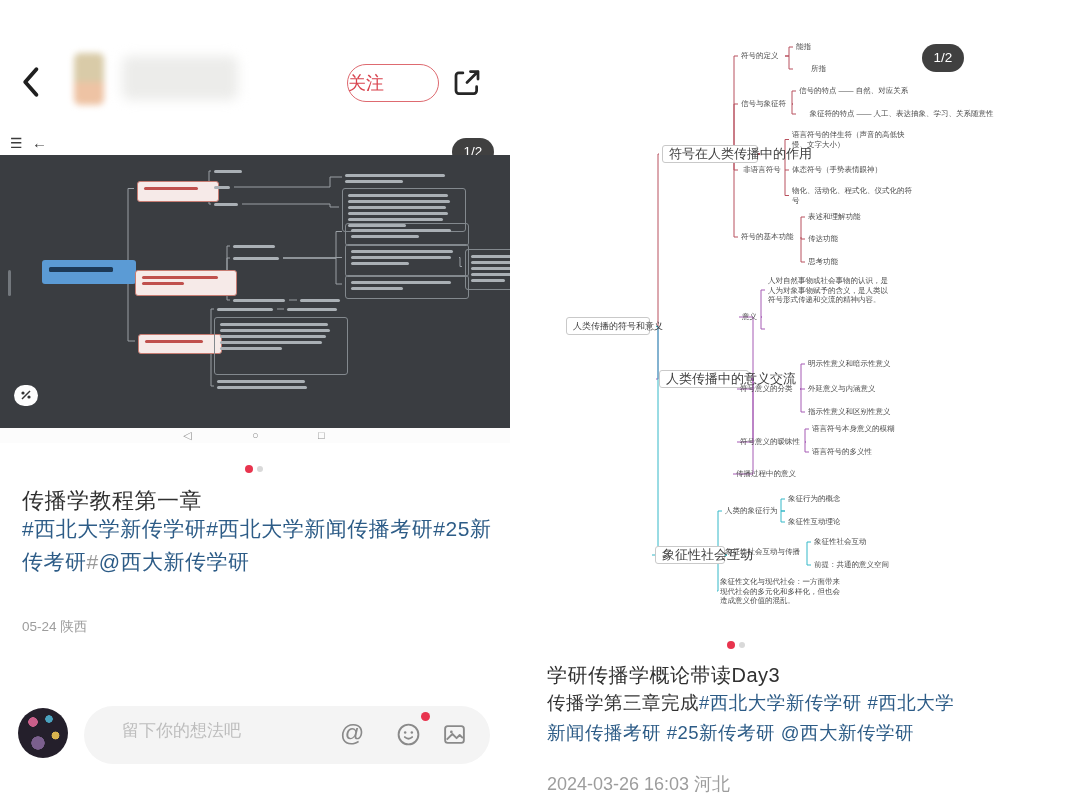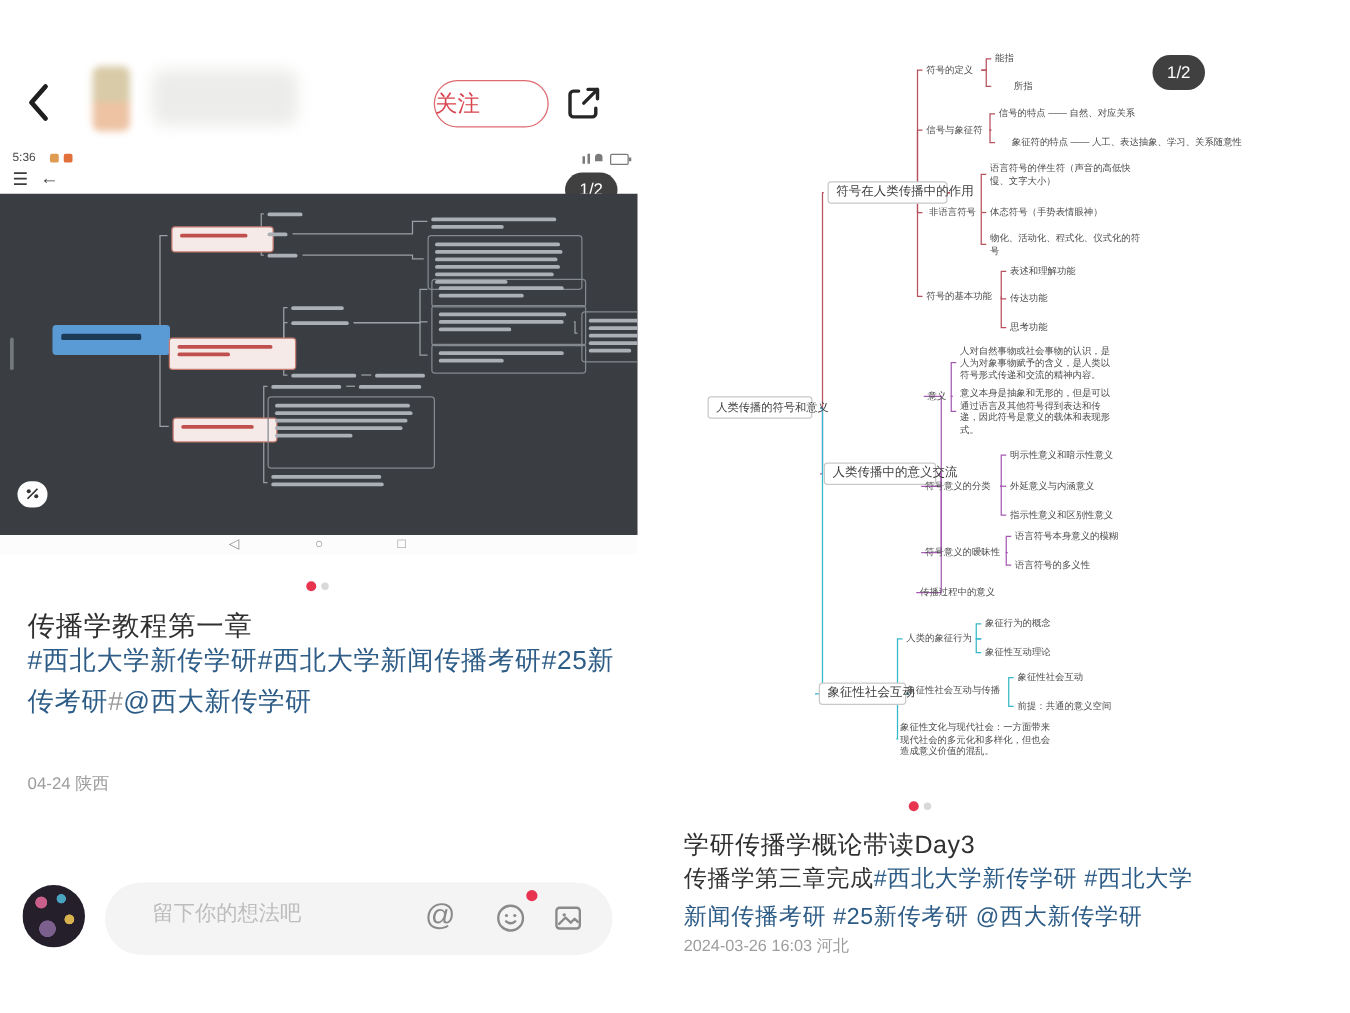--- a/index.html
+++ b/index.html
@@ -53,21 +53,21 @@
   .cmt-input{position:absolute;left:120px;top:720px;width:200px;background:transparent;border:none;outline:none;
              font-size:17px;color:#3b82f6;font-family:inherit}
   .cmt-input::placeholder{color:#bdbdbd}
   .cmt-ico{position:absolute;color:#8a8a8a}
   .red-dot{position:absolute;width:9px;height:9px;border-radius:50%;background:#e8344e}
 
   
   #whitemap{position:absolute;left:520px;top:0;width:560px;height:640px;background:#fff;overflow:hidden}
   #whitemap .text{font-size:7.5px;color:#4c4c4c;line-height:10px;white-space:nowrap}
   #whitemap .para{font-size:7.5px;color:#4c4c4c;line-height:9.5px;white-space:pre-line}
-  #whitemap .box,#whitemap .rootbox{font-size:10px;color:#3e3e3e;border:1px solid #c9c9c9;border-radius:3px;
+  #whitemap .box,#whitemap .rootbox{font-size:13px;color:#3e3e3e;border:1px solid #c9c9c9;border-radius:3px;
       padding:3px 6px;background:#fff;white-space:nowrap;line-height:10px;box-sizing:border-box}
   #whitemap .rootbox{font-size:9px}
 
   .batt{position:absolute;width:13px;height:7px;border:1px solid #7a7a7a;border-radius:1.5px}
   .batt:after{content:"";position:absolute;right:-3px;top:1.5px;width:2px;height:3px;background:#7a7a7a}
   .sigbar{position:absolute;background:#7a7a7a}
 </style>
 </head>
 <body>
 
@@ -82,29 +82,20 @@
   <div class="blur-name" style="left:122px;top:56px;width:116px;height:44px"></div>
   <div class="follow-pill" id="l-follow">关注</div>
   <span class="abs" style="left:450px;top:66px">
     <svg width="34" height="33" viewBox="0 0 24 24">
         <path d="M9 5 H6 A2 2 0 0 0 4 7 V18 A2 2 0 0 0 6 20 H17 A2 2 0 0 0 19 18 V15" stroke="#262626" stroke-width="2" fill="none" stroke-linecap="round"></path>
         <path d="M12 12 L20 4 M20 4 h-5.5 M20 4 v5.5" stroke="#262626" stroke-width="2" fill="none" stroke-linecap="round"></path>
       </svg>
   </span>
 
   <div class="inner-shot">
-    <div class="statusbar">
-      <span class="abs" style="left:10px;top:1px">5:36</span>
-      <span class="sq" style="left:40px;top:3px;background:#e09b52"></span>
-      <span class="sq" style="left:51px;top:3px;background:#e2703a"></span>
-      <span class="sigbar" style="left:466px;top:5px;width:2px;height:6px"></span>
-      <span class="sigbar" style="left:470px;top:3px;width:2px;height:8px"></span>
-      <span class="sigbar" style="left:476px;top:3px;width:6px;height:6px;border-radius:50% 50% 0 0"></span>
-      <span class="batt" style="left:488px;top:3px"></span>
-    </div>
     <span class="toolbar-ico" style="left:10px;top:17px;font-size:14px">☰</span>
     <span class="toolbar-ico" style="left:32px;top:16px;font-size:15px">←</span>
     <div class="badge" style="left:452px;top:20px">1/2</div>
 
     <div id="darkmap">
       <div class="scrollhint"></div>
       <div class="float-tool">
         <svg width="24" height="21" viewBox="0 0 24 21">
             <circle cx="9" cy="8" r="1.6" fill="#333"></circle>
             <circle cx="15" cy="12" r="1.6" fill="#333"></circle>
@@ -225,21 +216,21 @@
     </div>
   </div>
 
   <div class="dots">
     <span class="d1" style="left:245px;top:465px"></span>
     <span class="d2" style="left:257px;top:466px"></span>
   </div>
 
   <div class="post-title" style="left:22px;top:486px">传播学教程第一章</div>
   <p class="tagline" style="left:22px;top:512px;margin:0"><span style="color: rgb(45, 92, 135);">#西北大学新传学研#西北大学新闻传播考研#25新传考研</span><span style="color: rgb(154, 154, 154);">#</span><span style="color: rgb(45, 92, 135);">@西大新传学研</span></p>
-  <div class="date-line" style="left:22px;top:618px">04-24 陕西</div>
+  <div class="date-line" style="left:22px;top:618px">05-24 陕西</div>
 
   <div class="cmt-avatar"></div>
   <div class="cmt-pill"></div>
   <input class="cmt-input" placeholder="留下你的想法吧" style="">
   <span class="cmt-ico" style="left:340px;top:719px;font-size:24px">@</span>
   <span class="cmt-ico" style="left:396px;top:722px">
     <svg width="25" height="25" viewBox="0 0 24 24">
         <circle cx="12" cy="12" r="9.5" stroke="#8a8a8a" stroke-width="1.8" fill="none"></circle>
         <circle cx="8.8" cy="10" r="1.2" fill="#8a8a8a"></circle>
         <circle cx="15.2" cy="10" r="1.2" fill="#8a8a8a"></circle>
@@ -322,24 +313,20 @@
 号</div>
     <div class="mm-node text" style="left: 221px; top: 232px; width: 58px;">符号的基本功能</div>
     <div class="mm-node text" style="left: 288px; top: 212px; width: 56px;">表述和理解功能</div>
     <div class="mm-node text" style="left: 288px; top: 234px; width: 33px;">传达功能</div>
     <div class="mm-node text" style="left: 288px; top: 257px; width: 33px;">思考功能</div>
     <div class="mm-node box" style="left: 139px; top: 370px; width: 90px;">人类传播中的意义交流</div>
     <div class="mm-node text" style="left: 222px; top: 312px; width: 18px;">意义</div>
     <div class="mm-node para" style="left: 248px; top: 276px; width: 150px;">人对自然事物或社会事物的认识，是
 人为对象事物赋予的含义，是人类以
 符号形式传递和交流的精神内容。</div>
-    <div class="mm-node para" style="left: 248px; top: 310px; width: 150px;">意义本身是抽象和无形的，但是可以
-通过语言及其他符号得到表达和传
-递，因此符号是意义的载体和表现形
-式。</div>
     <div class="mm-node text" style="left: 220px; top: 384px; width: 58px;">符号意义的分类</div>
     <div class="mm-node text" style="left: 288px; top: 359px; width: 90px;">明示性意义和暗示性意义</div>
     <div class="mm-node text" style="left: 288px; top: 384px; width: 76px;">外延意义与内涵意义</div>
     <div class="mm-node text" style="left: 288px; top: 407px; width: 90px;">指示性意义和区别性意义</div>
     <div class="mm-node text" style="left: 220px; top: 437px; width: 64px;">符号意义的暧昧性</div>
     <div class="mm-node text" style="left: 292px; top: 424px; width: 90px;">语言符号本身意义的模糊</div>
     <div class="mm-node text" style="left: 292px; top: 447px; width: 68px;">语言符号的多义性</div>
     <div class="mm-node text" style="left: 216px; top: 469px; width: 66px;">传播过程中的意义</div>
     <div class="mm-node box" style="left: 135px; top: 546px; width: 70px;">象征性社会互动</div>
     <div class="mm-node text" style="left: 205px; top: 506px; width: 58px;">人类的象征行为</div>
@@ -354,13 +341,13 @@
   </div>
 <div class="badge" style="left:922px;top:44px">1/2</div>
 
 <div class="dots">
   <span class="d1" style="left:727px;top:641px"></span>
   <span class="d2" style="left:739px;top:642px"></span>
 </div>
 
 <div class="post-title" style="left:547px;top:662px;font-size:20px">学研传播学概论带读Day3</div>
 <p class="tagline" style="left:547px;top:688px;width:420px;font-size:18.5px;line-height:30px;margin:0"><span style="color: rgb(51, 51, 51);">传播学第三章完成</span><span style="color: rgb(45, 92, 135);">#西北大学新传学研 #西北大学新闻传播考研 #25新传考研 @西大新传学研</span></p>
-<div class="date-line" style="left:547px;top:748px;font-size:13px">2024-03-26 16:03 河北</div>
+<div class="date-line" style="left:547px;top:772px;font-size:18px">2024-03-26 16:03 河北</div>
 
 </body></html>

